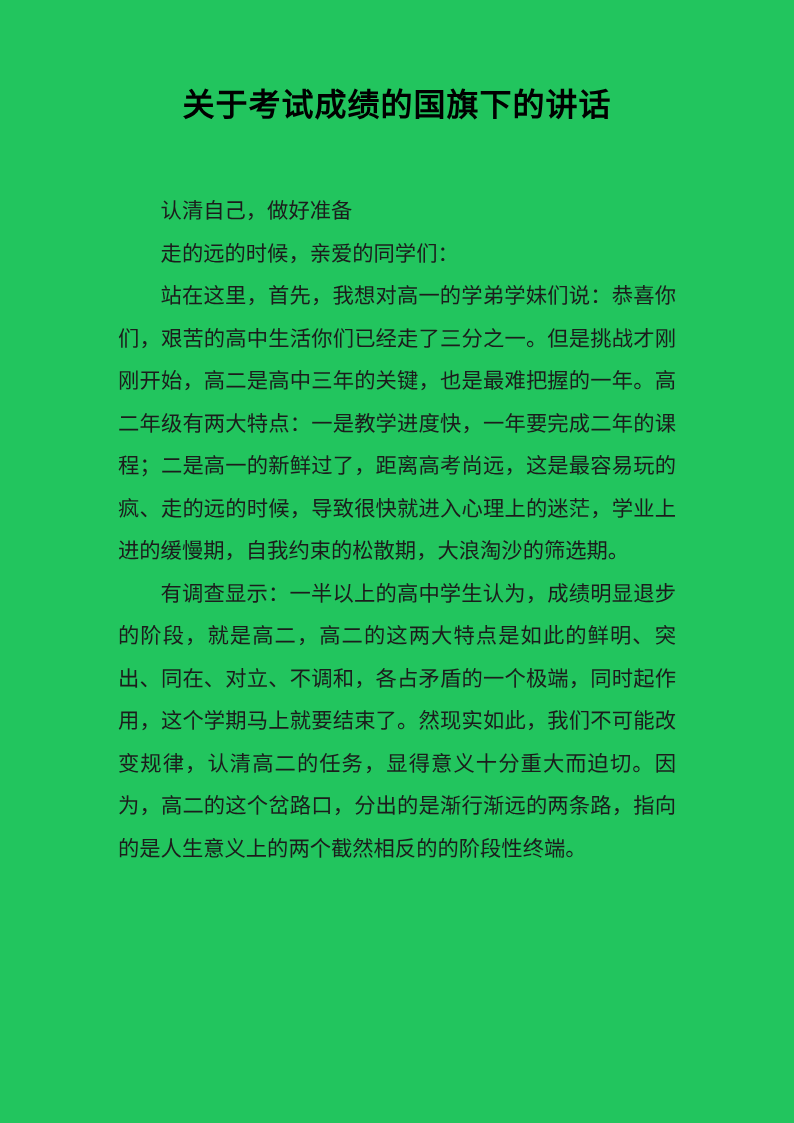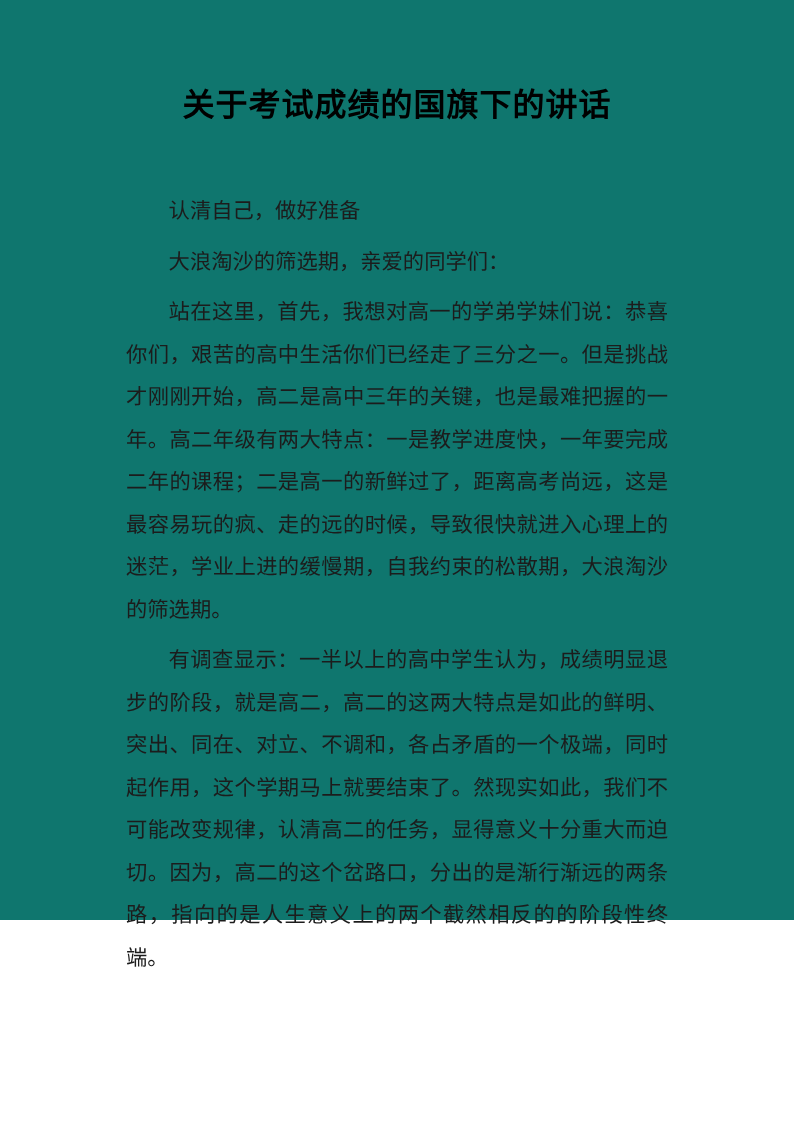--- a/index.html
+++ b/index.html
@@ -10,49 +10,49 @@
   body {
     width: 794px;
     height: 1123px;
     overflow: hidden;
     font-family: "Liberation Serif", "DejaVu Serif", serif;
     color: #1c1c1c;
   }
   .page {
     box-sizing: border-box;
     width: 794px;
-    height: 920px;
+    height: 1123px;
     padding: 80px 118px 60px 118px;
-    background: #0f766e;
+    background: #22c55e;
   }
   .doc-title {
     margin: 0 0 60px 0;
     font-size: 32px;
     font-weight: bold;
     line-height: 50px;
     text-align: center;
     color: #000000;
     letter-spacing: 1px;
     font-family: "Liberation Serif", "DejaVu Serif", serif;
   }
   .doc-body p {
-    margin: 8px;
+    margin: 0;
     font-size: 21.3px;
     line-height: 42.5px;
     text-align: justify;
     text-justify: inter-ideograph;
     text-indent: 2em;
     color: #1c1c1c;
     word-break: break-all;
   }
 </style>
 </head>
 <body>
 
 <div class="page">
   <h1 class="doc-title">关于考试成绩的国旗下的讲话</h1>
   <div class="doc-body">
       <p>认清自己，做好准备</p>
-      <p>大浪淘沙的筛选期，亲爱的同学们：</p>
+      <p>走的远的时候，亲爱的同学们：</p>
       <p>站在这里，首先，我想对高一的学弟学妹们说：恭喜你们，艰苦的高中生活你们已经走了三分之一。但是挑战才刚刚开始，高二是高中三年的关键，也是最难把握的一年。高二年级有两大特点：一是教学进度快，一年要完成二年的课程；二是高一的新鲜过了，距离高考尚远，这是最容易玩的疯、走的远的时候，导致很快就进入心理上的迷茫，学业上进的缓慢期，自我约束的松散期，大浪淘沙的筛选期。</p>
       <p>有调查显示：一半以上的高中学生认为，成绩明显退步的阶段，就是高二，高二的这两大特点是如此的鲜明、突出、同在、对立、不调和，各占矛盾的一个极端，同时起作用，这个学期马上就要结束了。然现实如此，我们不可能改变规律，认清高二的任务，显得意义十分重大而迫切。因为，高二的这个岔路口，分出的是渐行渐远的两条路，指向的是人生意义上的两个截然相反的的阶段性终端。</p>
     </div>
 </div>
 
 </body></html>

